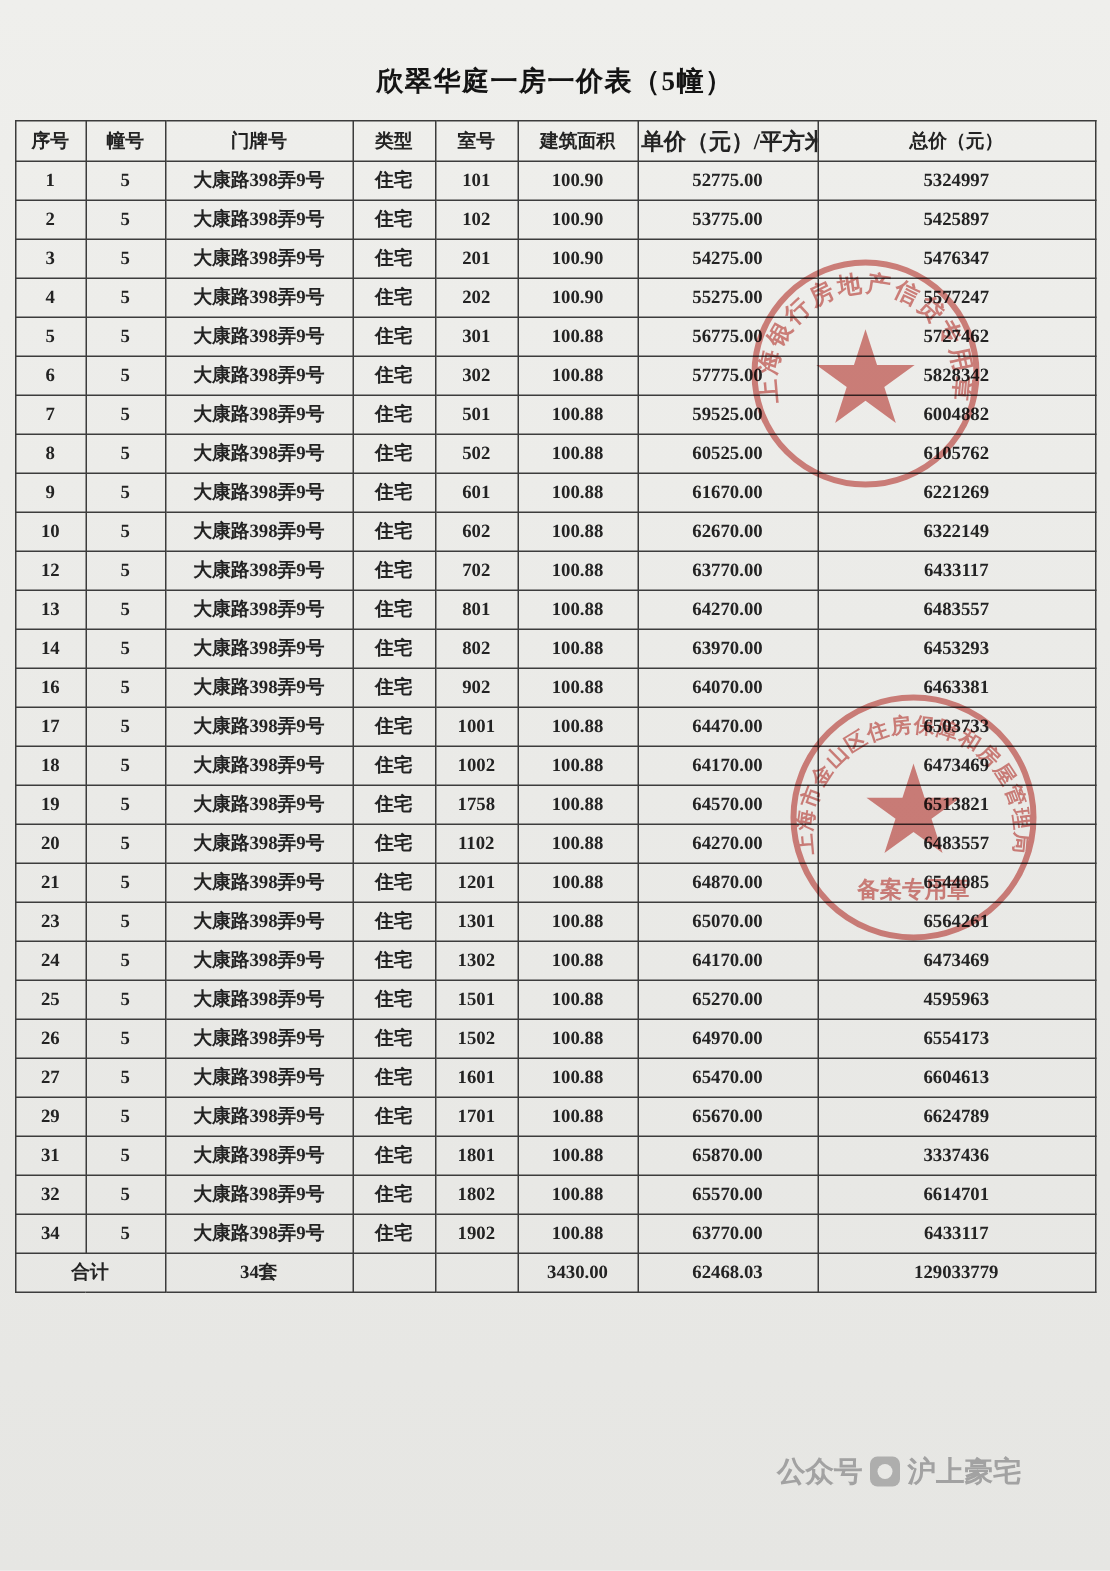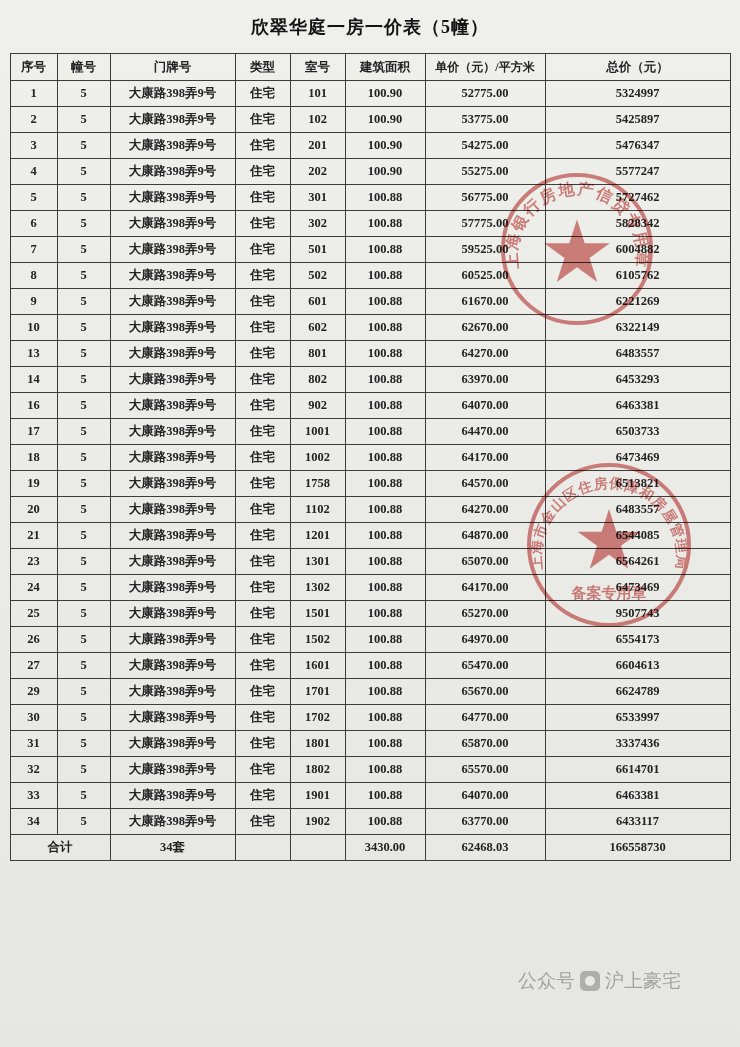--- a/index.html
+++ b/index.html
@@ -13,21 +13,21 @@
   }
   .page{
     position:absolute;inset:0;
     background:linear-gradient(180deg,#efefec 0%,#eaeae7 50%,#e6e6e3 100%);
   }
   .title{
     text-align:center;
     font-size:18px;
     font-weight:bold;
     letter-spacing:1px;
-    padding-top:15px;
+    padding-top:42px;
     margin:0 0 14px 0;
     color:#141414;
   }
   table.price{
     border-collapse:collapse;
     table-layout:fixed;
     width:720px;
     margin:4px auto;
     background:transparent;
   }
@@ -49,38 +49,38 @@
     padding:0 2px;
     white-space:nowrap;
     overflow:hidden;
     color:#232323;
   }
   table.price th{
     font-weight:bold;
     font-size:12.5px;
     height:26px;
   }
-  table.price th.c6h{font-size:12px;}
+  table.price th.c6h{font-size:15px;}
   tr.summary td{font-weight:bold;}
   
   .stamp{
     position:absolute;
     opacity:0.62;
     mix-blend-mode:multiply;
     pointer-events:none;
   }
   .stamp svg text{font-family:"Liberation Serif","DejaVu Serif",serif;}
   
   .watermark{
     position:absolute;
     left:518px;top:968px;
     display:flex;align-items:center;gap:5px;
     color:#9b9b9b;
     font-size:19px;
-    font-weight:normal;
+    font-weight:bold;
     font-family:"Liberation Sans","DejaVu Sans",sans-serif;
     opacity:0.9;
   }
   .wm-icon{
     width:20px;height:20px;border-radius:5px;
     background:#a8a8a8;display:inline-block;position:relative;
   }
   .wm-icon::after{
     content:"";position:absolute;left:5px;top:5px;width:10px;height:10px;
     border-radius:50%;background:#e9e9e6;
@@ -211,20 +211,30 @@
           <td>10</td>
           <td>5</td>
           <td>大康路398弄9号</td>
           <td>住宅</td>
           <td>602</td>
           <td>100.88</td>
           <td>62670.00</td>
           <td>6322149</td>
         </tr>
         <tr>
+          <td>12</td>
+          <td>5</td>
+          <td>大康路398弄9号</td>
+          <td>住宅</td>
+          <td>702</td>
+          <td>100.88</td>
+          <td>63770.00</td>
+          <td>6433117</td>
+        </tr>
+        <tr>
           <td>13</td>
           <td>5</td>
           <td>大康路398弄9号</td>
           <td>住宅</td>
           <td>801</td>
           <td>100.88</td>
           <td>64270.00</td>
           <td>6483557</td>
         </tr>
         <tr>
@@ -318,21 +328,21 @@
           <td>6473469</td>
         </tr>
         <tr>
           <td>25</td>
           <td>5</td>
           <td>大康路398弄9号</td>
           <td>住宅</td>
           <td>1501</td>
           <td>100.88</td>
           <td>65270.00</td>
-          <td>9507743</td>
+          <td>4595963</td>
         </tr>
         <tr>
           <td>26</td>
           <td>5</td>
           <td>大康路398弄9号</td>
           <td>住宅</td>
           <td>1502</td>
           <td>100.88</td>
           <td>64970.00</td>
           <td>6554173</td>
@@ -351,79 +361,59 @@
           <td>29</td>
           <td>5</td>
           <td>大康路398弄9号</td>
           <td>住宅</td>
           <td>1701</td>
           <td>100.88</td>
           <td>65670.00</td>
           <td>6624789</td>
         </tr>
         <tr>
-          <td>30</td>
-          <td>5</td>
-          <td>大康路398弄9号</td>
-          <td>住宅</td>
-          <td>1702</td>
-          <td>100.88</td>
-          <td>64770.00</td>
-          <td>6533997</td>
-        </tr>
-        <tr>
           <td>31</td>
           <td>5</td>
           <td>大康路398弄9号</td>
           <td>住宅</td>
           <td>1801</td>
           <td>100.88</td>
           <td>65870.00</td>
           <td>3337436</td>
         </tr>
         <tr>
           <td>32</td>
           <td>5</td>
           <td>大康路398弄9号</td>
           <td>住宅</td>
           <td>1802</td>
           <td>100.88</td>
           <td>65570.00</td>
           <td>6614701</td>
-        </tr>
-        <tr>
-          <td>33</td>
-          <td>5</td>
-          <td>大康路398弄9号</td>
-          <td>住宅</td>
-          <td>1901</td>
-          <td>100.88</td>
-          <td>64070.00</td>
-          <td>6463381</td>
         </tr>
         <tr>
           <td>34</td>
           <td>5</td>
           <td>大康路398弄9号</td>
           <td>住宅</td>
           <td>1902</td>
           <td>100.88</td>
           <td>63770.00</td>
           <td>6433117</td>
         </tr>
       </tbody>
     <tfoot>
       <tr class="summary">
         <td colspan="2">合计</td>
         <td>34套</td>
         <td></td>
         <td></td>
         <td>3430.00</td>
         <td>62468.03</td>
-        <td>166558730</td>
+        <td>129033779</td>
       </tr>
     </tfoot>
   </table>
 
   <div class="stamp" style="left:496px;top:168px;width:162px;height:162px;">
     <svg width="162" height="162" viewBox="0 0 162 162">
       <defs>
         <path id="arc1" d="M 25,108 A 60,60 0 1 1 137,108" fill="none"></path>
       </defs>
       <circle cx="81" cy="81" r="74" fill="none" stroke="#c43b35" stroke-width="4"></circle>

